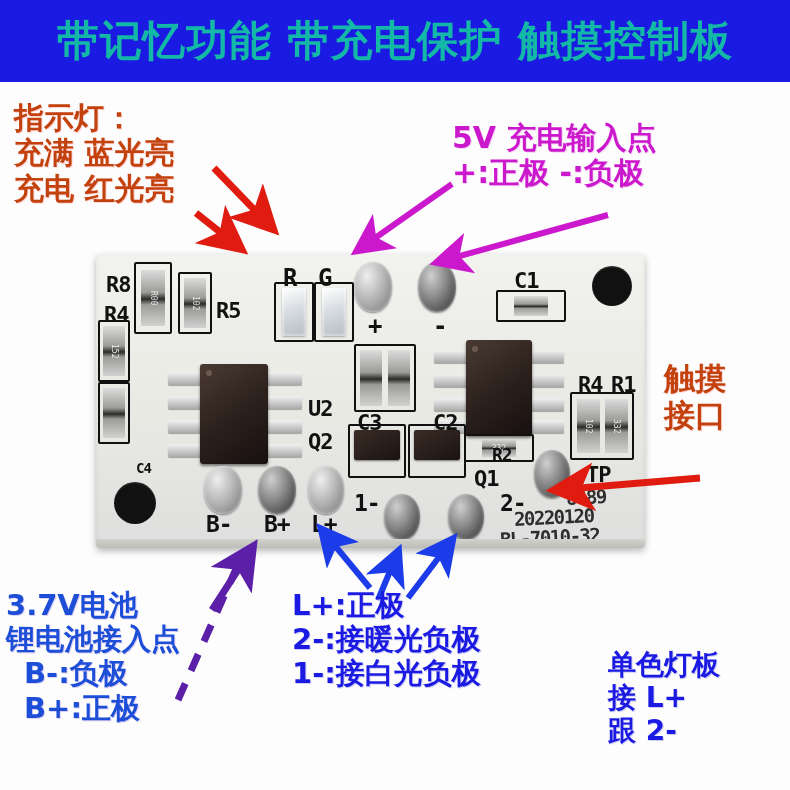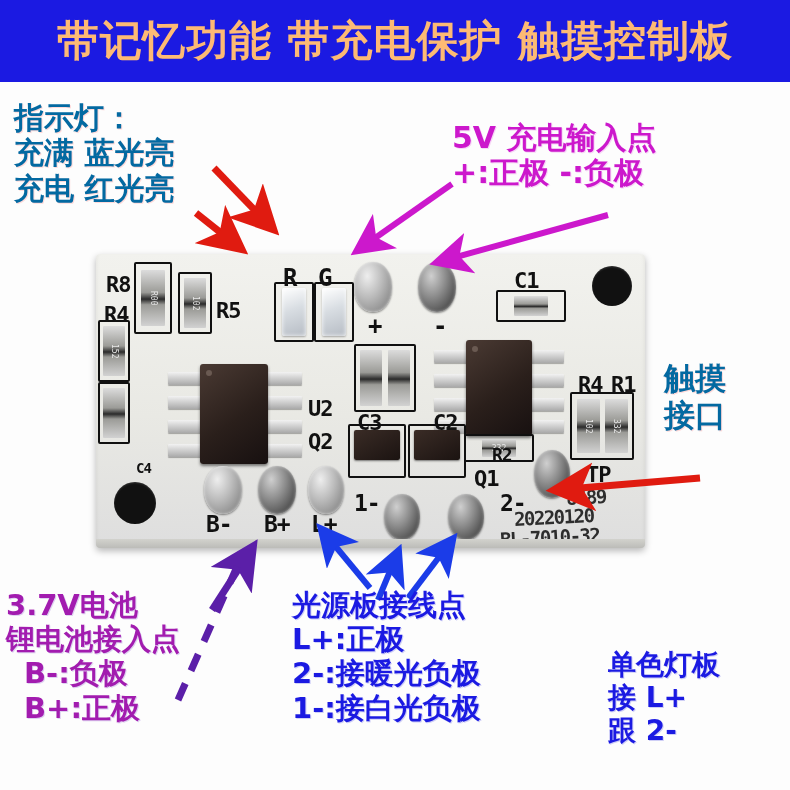--- a/index.html
+++ b/index.html
@@ -12,36 +12,36 @@
   }
   #stage{position:relative;width:790px;height:790px;overflow:hidden;background:#fdfdfd;}
 
   
   .banner{
     position:absolute;left:0;top:0;width:790px;height:82px;
     background:#1b1ae2;
     display:flex;align-items:center;justify-content:center;
   }
   .banner-text{
-    color:#fdba74;
+    color:#14b8a6;
     font-size:42px;
     font-weight:bold;
     letter-spacing:1px;
     white-space:nowrap;
     line-height:1;
     font-family:"DejaVu Sans","Liberation Sans",sans-serif;
   }
 
   
   .anno{position:absolute;white-space:nowrap;font-weight:bold;line-height:1.18;}
   .anno .ln{display:block;}
 
-  .red   {color:#0369a1;text-shadow:1px 1px 0 #ffd9d9;}
+  .red   {color:#c2410c;text-shadow:1px 1px 0 #ffd9d9;}
   .magenta{color:#cc18cc;text-shadow:1px 1px 0 #f6d6f6;}
-  .purple{color:#a21caf;text-shadow:1px 1px 0 #ded2f0;}
+  .purple{color:#1d4ed8;text-shadow:1px 1px 0 #ded2f0;}
   .blue  {color:#1b1ae2;text-shadow:1px 1px 0 #cfcff6;}
 
   #anno-indicator{left:14px;top:100px;font-size:30px;}
   #anno-charge  {left:452px;top:120px;font-size:30px;}
   #anno-touch   {left:664px;top:360px;font-size:31px;}
   #anno-battery {left:6px;top:588px;font-size:29px;}
   #anno-light   {left:292px;top:588px;font-size:29px;}
   #anno-single  {left:608px;top:648px;font-size:28px;text-align:left;}
 
   
@@ -257,21 +257,20 @@
   </div>
 
   <div class="anno purple" id="anno-battery">
     <span class="ln">3.7V电池</span>
     <span class="ln">锂电池接入点</span>
     <span class="ln" style="margin-left:18px;">B-:负极</span>
     <span class="ln" style="margin-left:18px;">B+:正极</span>
   </div>
 
   <div class="anno blue" id="anno-light">
-    <span class="ln">光源板接线点</span>
     <span class="ln">L+:正极</span>
     <span class="ln">2-:接暖光负极</span>
     <span class="ln">1-:接白光负极</span>
   </div>
 
   <div class="anno blue" id="anno-single">
     <span class="ln">单色灯板</span>
     <span class="ln">接 L+</span>
     <span class="ln">跟 2-</span>
   </div>

